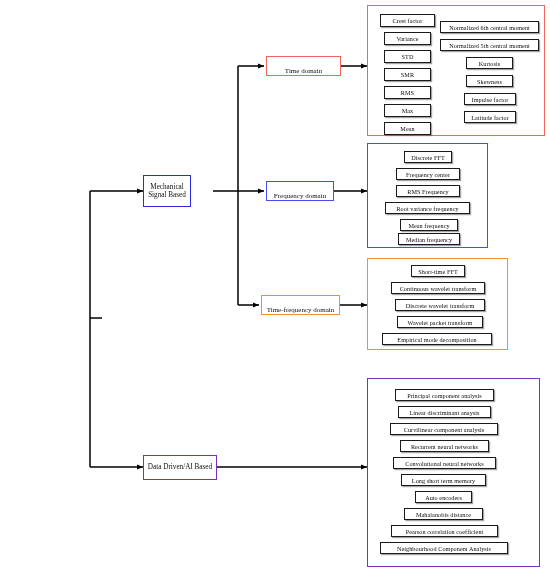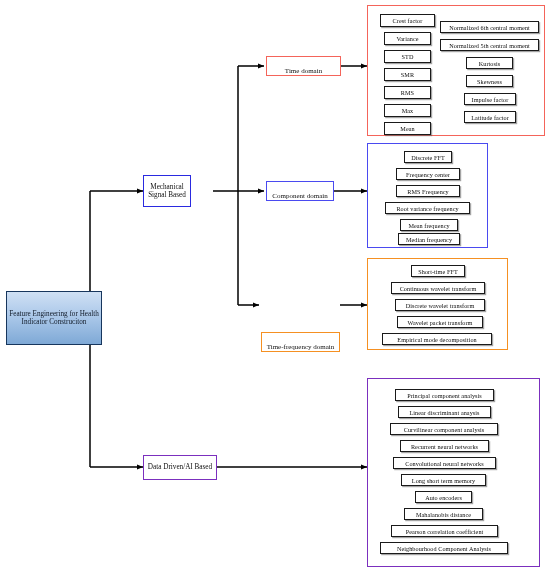--- a/index.html
+++ b/index.html
@@ -115,41 +115,38 @@
       <path d="M238,305 L259,305" marker-end="url(#arrow)"></path>
 
       <path d="M341,66 L367,66" marker-end="url(#arrow)"></path>
       <path d="M334,191 L367,191" marker-end="url(#arrow)"></path>
       <path d="M340,305 L367,305" marker-end="url(#arrow)"></path>
 
       <path d="M217,467 L367,467" marker-end="url(#arrow)"></path>
     </g>
   </svg>
 
-  <div class="node root-node" style="left:6px; top:291px; width:96px; height:54px;">
-    <span>Feature Engineering for Health Indicator Construciton</span>
-  </div>
 
   <div class="node branch-node" style="left:143px; top:175px; width:48px; height:32px;">
     <span>Mechanical Signal Based</span>
   </div>
 
   <div class="node branch-node purple" style="left:143px; top:455px; width:74px; height:25px;">
     <span>Data Driven/AI Based</span>
   </div>
 
   <div class="node domain-node" style="left:266px; top:56px; width:75px; height:20px;">
     <span>Time domain</span>
   </div>
 
   <div class="node domain-node blue" style="left:266px; top:181px; width:68px; height:20px;">
-    <span>Component domain</span>
+    <span>Frequency domain</span>
   </div>
 
-  <div class="node domain-node orange" style="left:261px; top:295px; width:79px; height:20px;margin-top:37px;">
+  <div class="node domain-node orange" style="left:261px; top:295px; width:79px; height:20px;">
     <span>Time-frequency domain</span>
   </div>
 
   <div class="group red" style="left:367px; top:5px; width:178px; height:131px;">
 
     <div class="chip" style="left:12px;  top:8px;   width:55px; height:13px;">Crest factor</div>
     <div class="chip" style="left:16px;  top:26px;  width:47px; height:13px;">Variance</div>
     <div class="chip" style="left:16px;  top:44px;  width:47px; height:13px;">STD</div>
     <div class="chip" style="left:16px;  top:62px;  width:47px; height:13px;">SMR</div>
     <div class="chip" style="left:16px;  top:80px;  width:47px; height:13px;">RMS</div>

